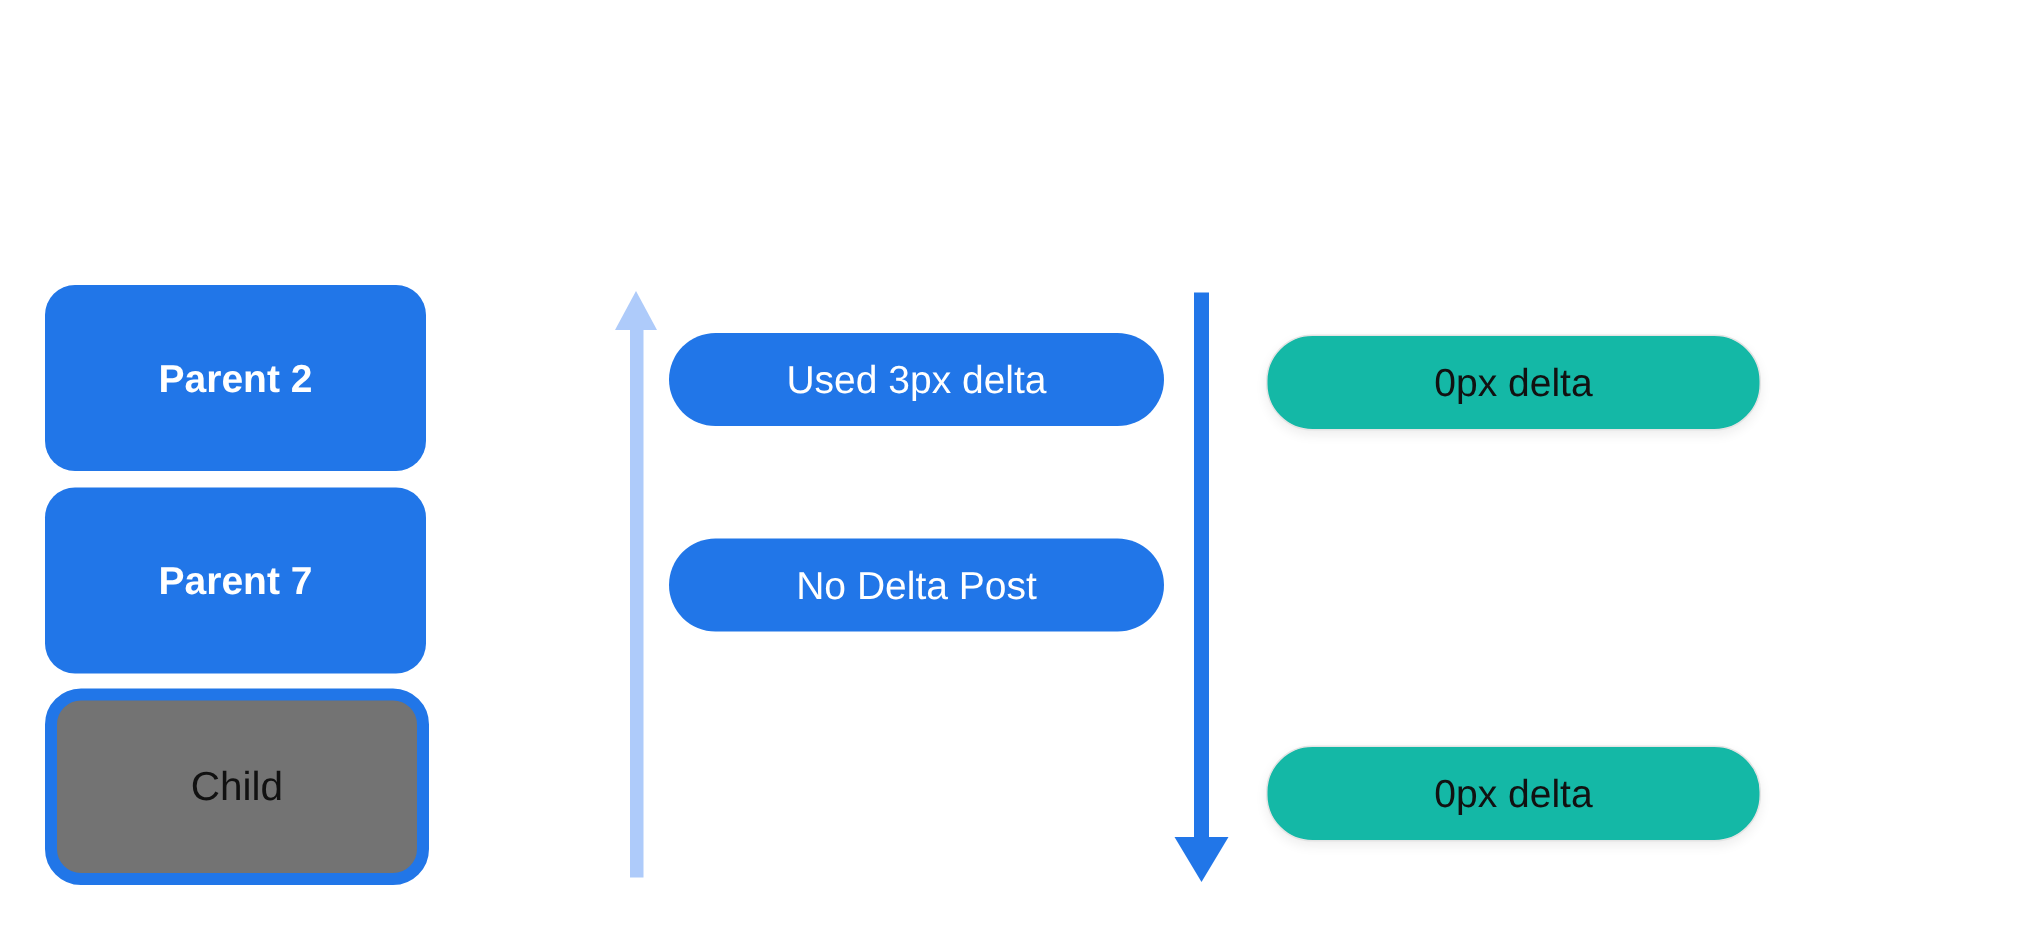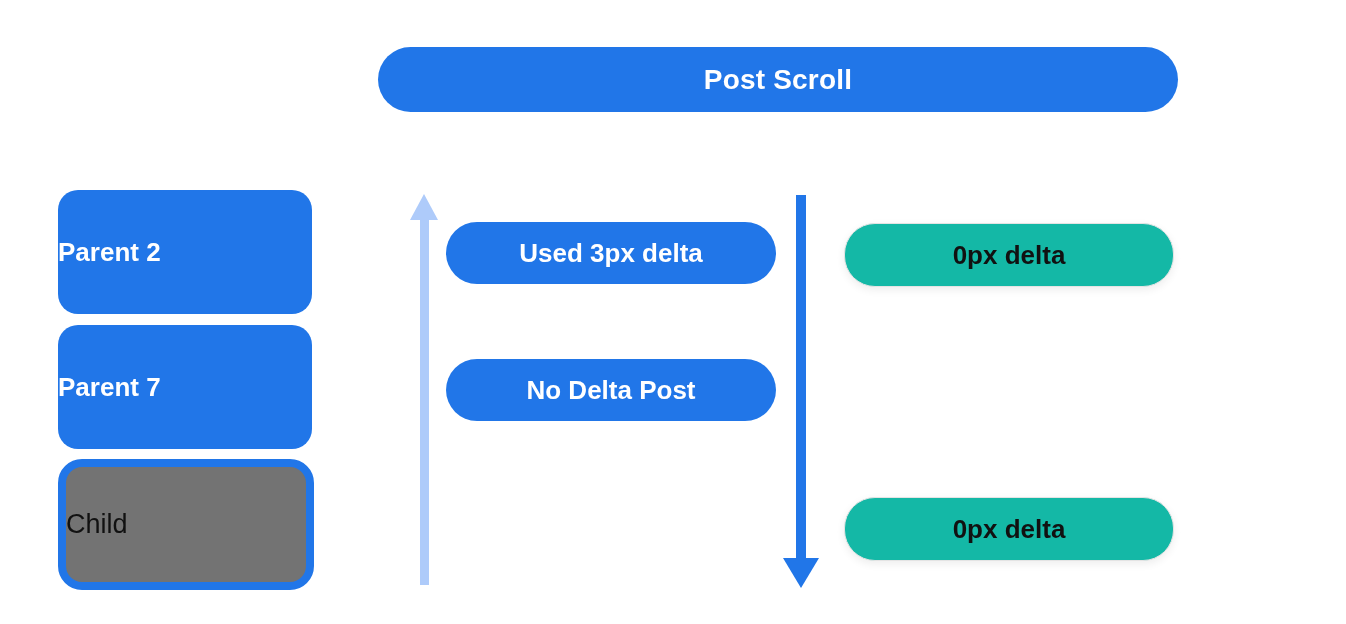--- a/index.html
+++ b/index.html
@@ -22,22 +22,22 @@
     position:absolute;left:378px;top:47px;width:800px;height:65px;
     background:var(--blue);border-radius:33px;
     display:flex;align-items:center;justify-content:center;
     color:#ffffff;font-size:28px;font-weight:700;letter-spacing:.2px;
   }
 
   
   .stack-box{
     position:absolute;left:30px;width:254px;height:124px;
     background:var(--blue);border-radius:20px;
-    display:flex;align-items:center;justify-content:flex-start;
-    color:#ffffff;font-size:26px;font-weight:700;margin-left:28px;
+    display:flex;align-items:center;justify-content:center;
+    color:#ffffff;font-size:26px;font-weight:700;
   }
   .stack-box.parent2{top:190px;}
   .stack-box.parent1{top:325px;}
   .stack-box.child{
     top:459px;left:30px;width:240px;height:115px;
     background:#737373;border:8px solid var(--blue);border-radius:24px;
     color:var(--text-dark);font-weight:500;font-size:27px;
   }
 
   
@@ -54,41 +54,38 @@
   .arrow.down .head{
     width:0;height:0;
     border-left:18px solid transparent;border-right:18px solid transparent;
     border-top:30px solid var(--blue);
   }
 
   
   .pill{
     position:absolute;height:62px;border-radius:31px;
     display:flex;align-items:center;justify-content:center;
-    font-size:26px;font-weight:700;
+    font-size:26px;font-weight:400;
   }
   .pill.blue{background:var(--blue);color:#ffffff;}
   .pill.white{
     background:#14b8a6;color:var(--text-dark);
     border:1px solid var(--pill-border);
     box-shadow:0 3px 8px rgba(0,0,0,0.07);
   }
   .pill.used-delta{left:446px;top:222px;width:330px;}
   .pill.no-delta{left:446px;top:359px;width:330px;}
   .pill.zero-delta-top{left:844px;top:223px;width:328px;}
   .pill.zero-delta-bottom{left:844px;top:497px;width:328px;}
 </style>
 </head>
 <body>
 
 <div class="canvas">
 
-  <div class="header-pill">
-    <span>Post Scroll</span>
-  </div>
 
   <div class="stack-box parent2">
     <span>Parent 2</span>
   </div>
 
   <div class="stack-box parent1">
     <span>Parent 7</span>
   </div>
 
   <div class="stack-box child">

